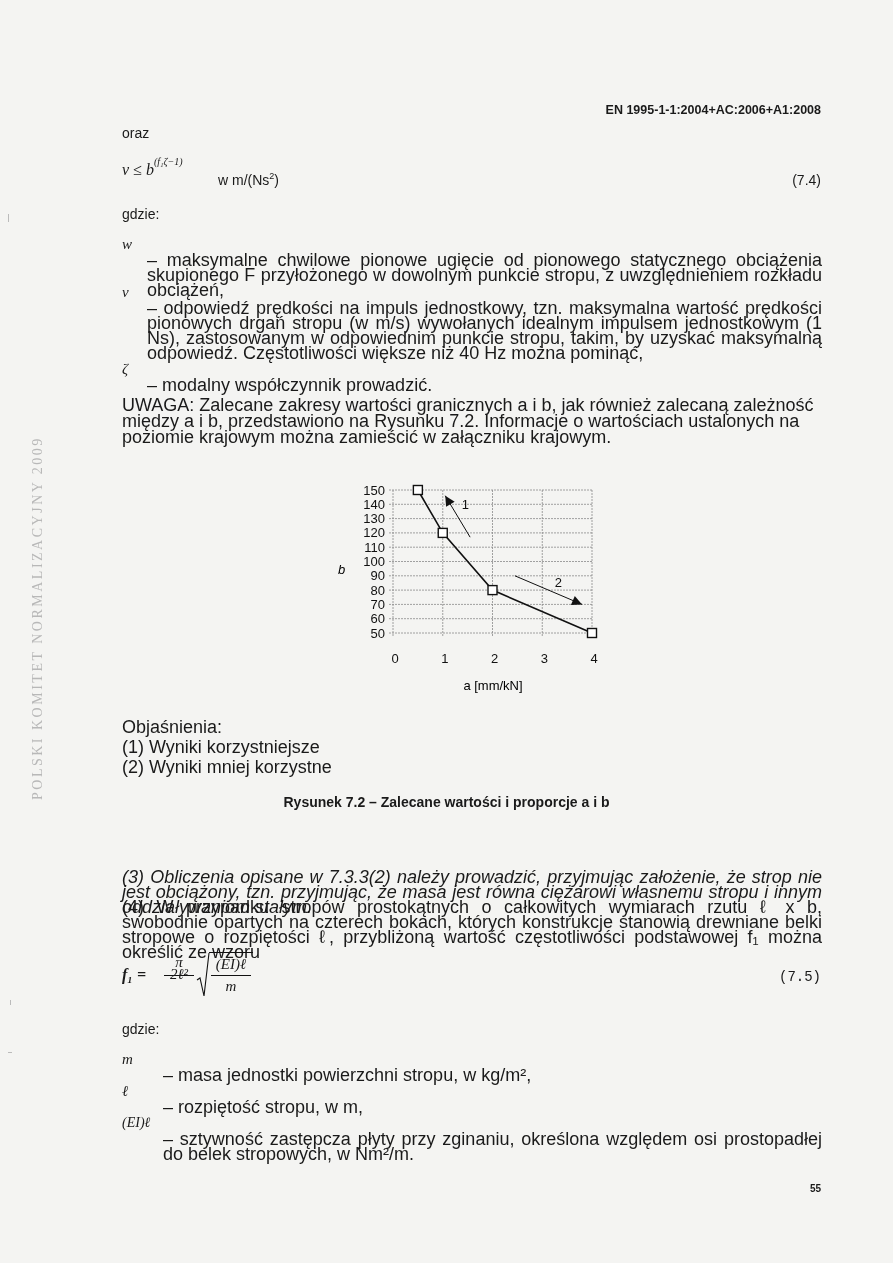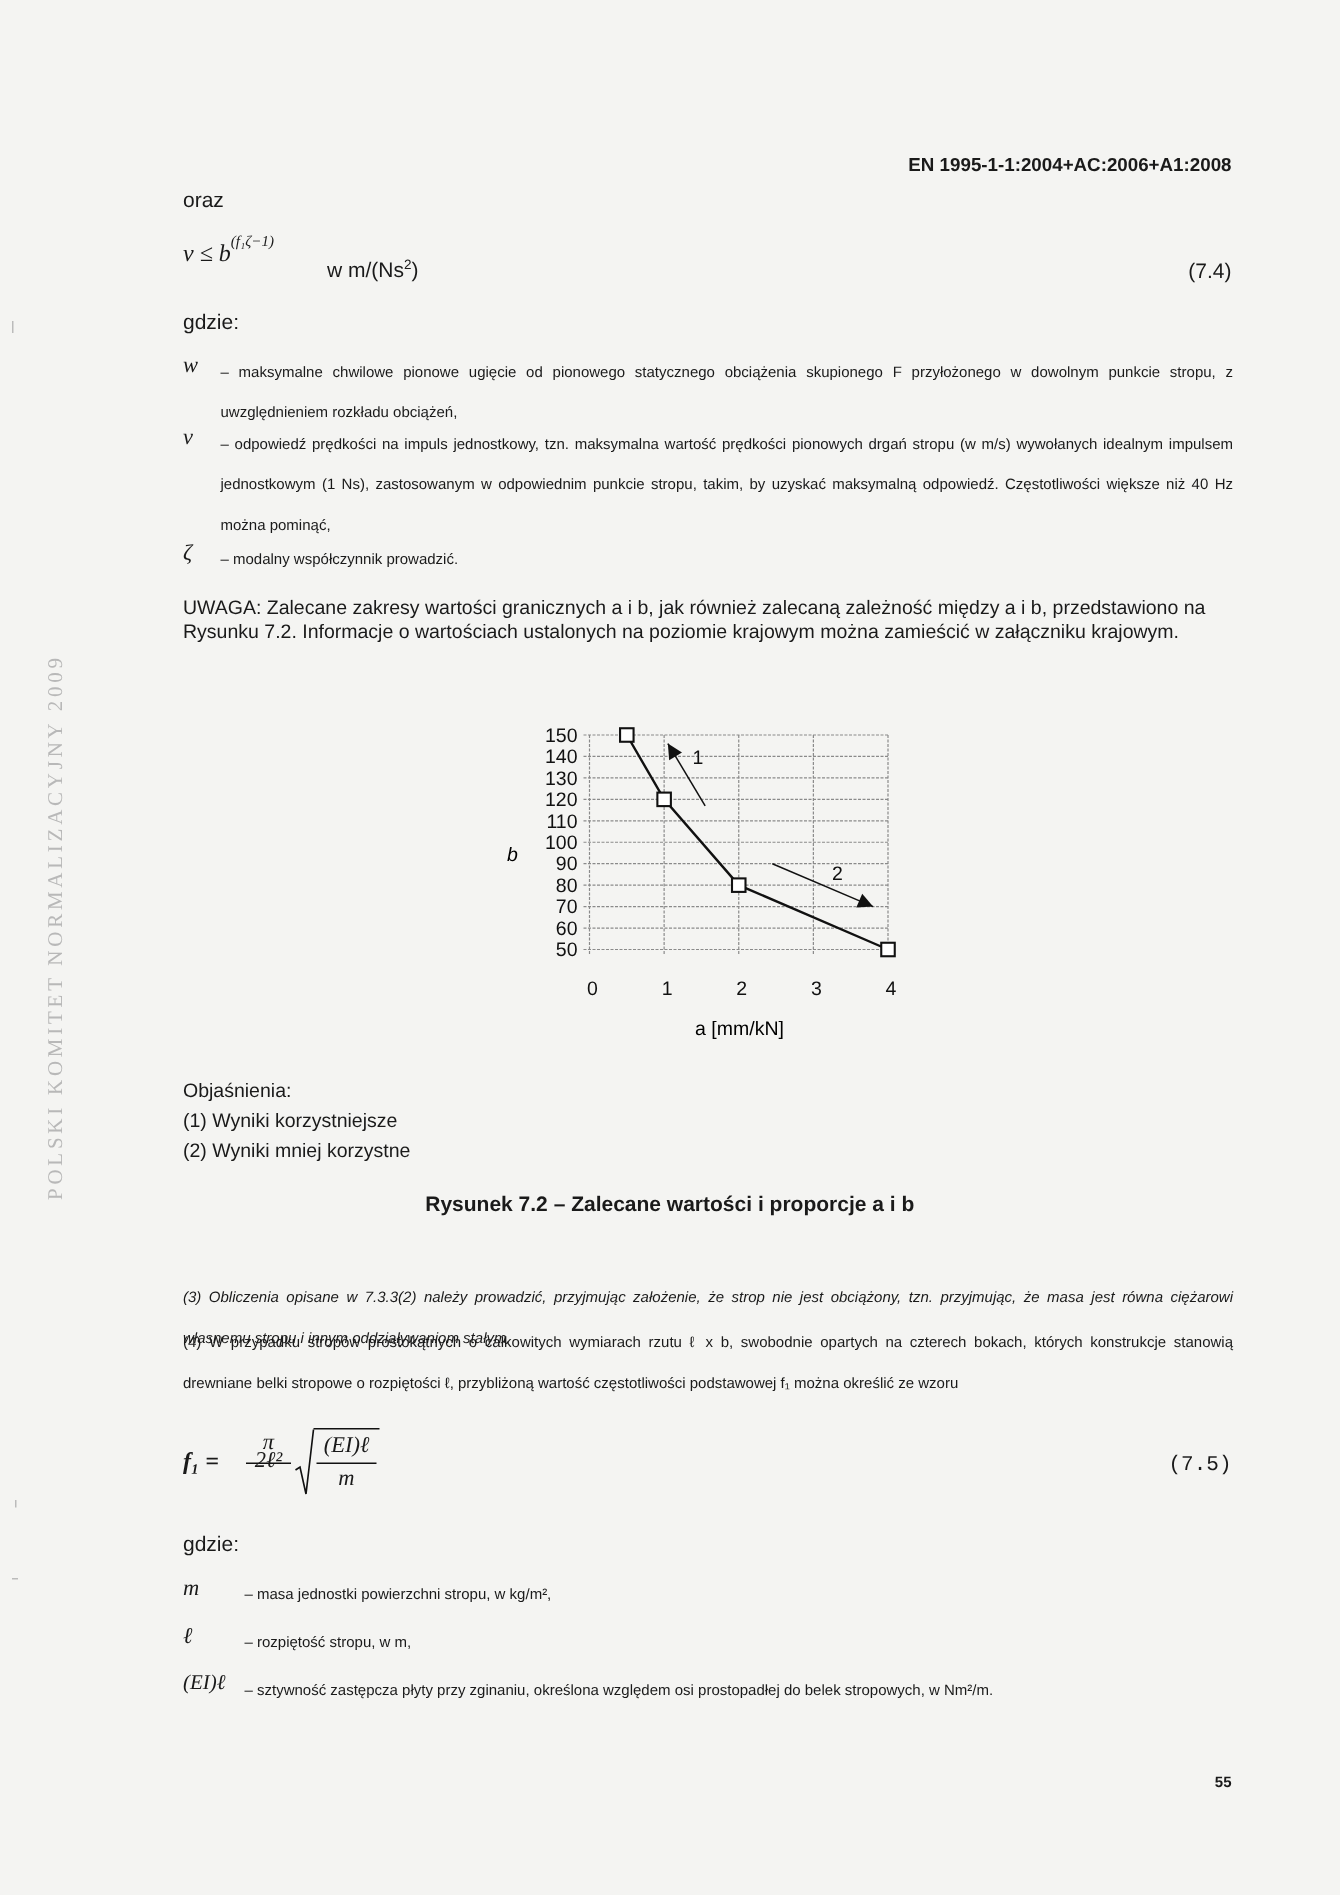--- a/index.html
+++ b/index.html
@@ -5,25 +5,25 @@
   html, body { margin: 0; padding: 0; }
   body {
     width: 893px; height: 1263px; position: relative; overflow: hidden;
     background: #f4f4f2;
     font-family: "Liberation Sans", sans-serif;
     color: #1a1a1a;
   }
   .abs { position: absolute; }
   .header-std { right: 72px; top: 103px; font-size: 12.5px; font-weight: bold; }
   .txt { font-size: 14px; line-height: 19px; }
-  .small { font-size: 13px; line-height: 16px; }
+  .small { font-size: 18px; line-height: 16px; }
   .serif-i { font-family: "Liberation Serif", serif; font-style: italic; }
   .eq-num { right: 72px; font-size: 14px; }
   .sym { left: 122px; width: 40px; font-family: "Liberation Serif", serif; font-style: italic; font-size: 15px; }
-  .def { left: 147px; width: 675px; text-align: justify; font-size: 10px; line-height: 27px; }
+  .def { left: 147px; width: 675px; text-align: justify; font-size: 18px; line-height: 15px; margin-top: 18px; }
   .def.wide { left: 163px; width: 659px; }
   .watermark {
     left: 30px; top: 800px; transform-origin: 0 0; transform: rotate(-90deg);
     font-family: "Liberation Serif", serif; font-size: 14px; letter-spacing: 2.5px;
     color: #b8b8b8; white-space: nowrap;
   }
   .caption { left: 0; width: 893px; text-align: center; top: 794px; font-size: 14px; font-weight: bold; }
   .page-num { right: 72px; top: 1183px; font-size: 10px; font-weight: bold; }
   sup { font-size: 9px; }
   svg text { font-family: "Liberation Sans", sans-serif; }

